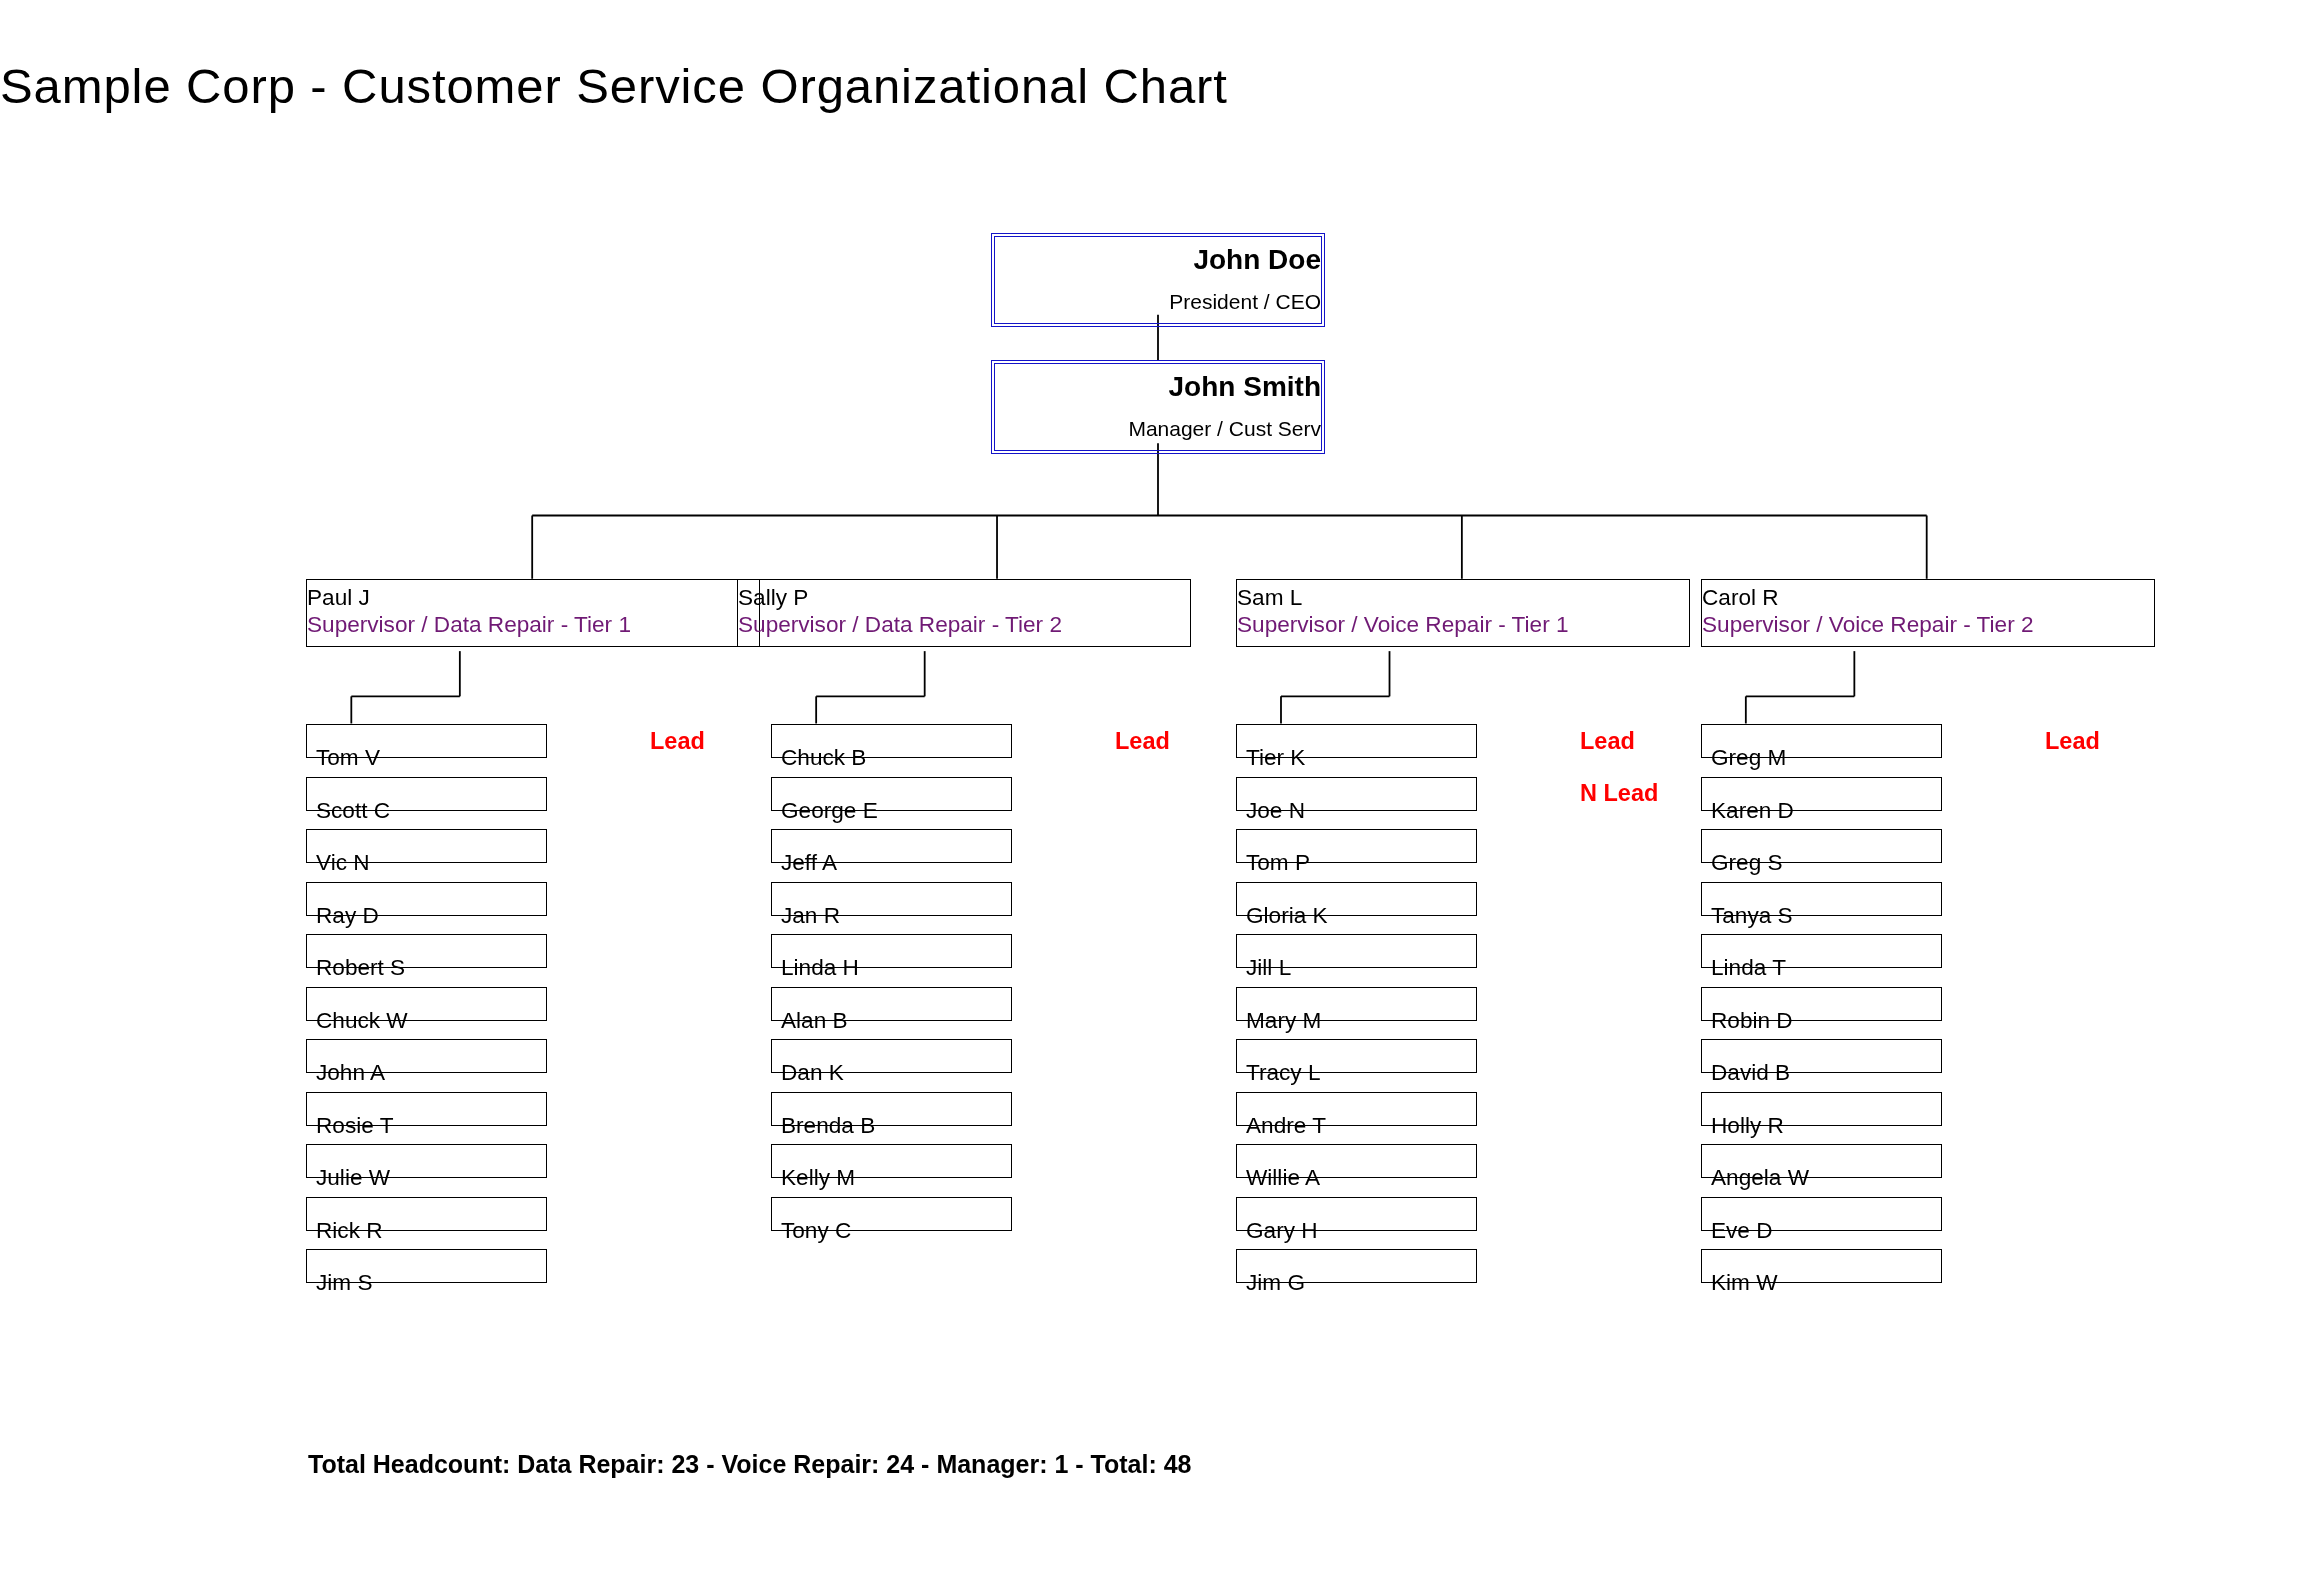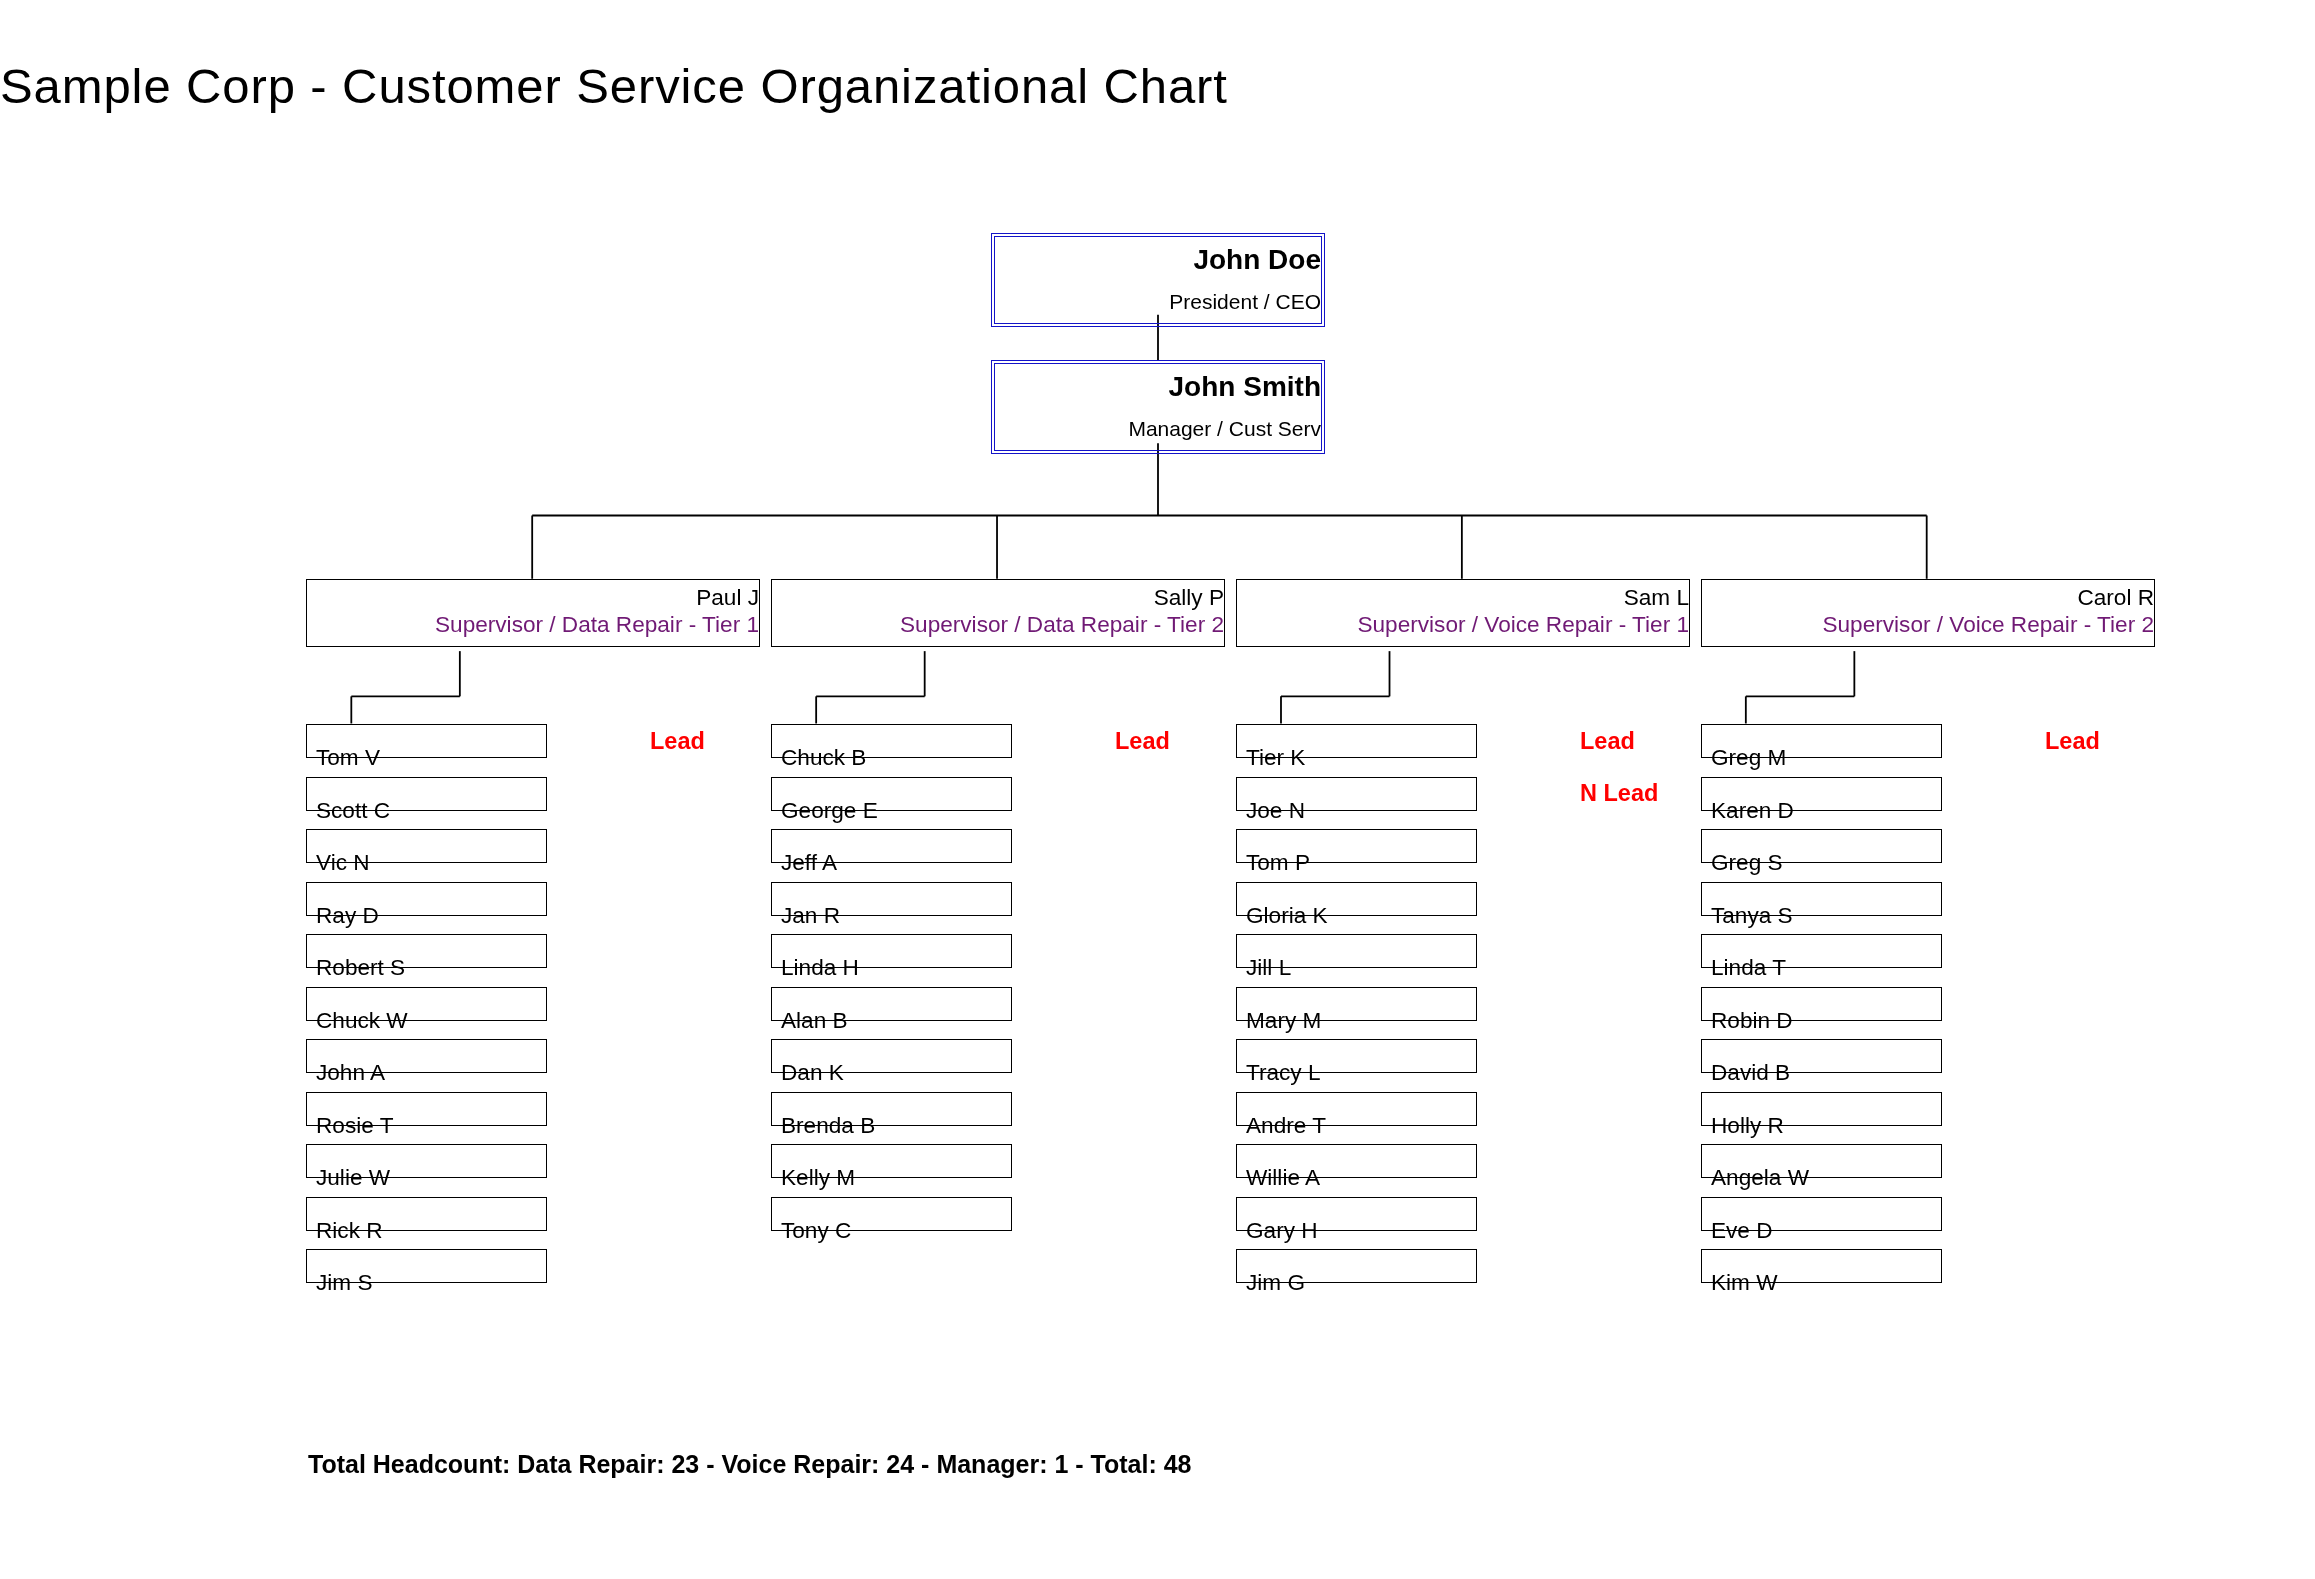--- a/index.html
+++ b/index.html
@@ -3,21 +3,21 @@
 <meta charset="utf-8">
 <style>
   html,body{margin:0;padding:0;background:#fff;font-family:Arial,Helvetica,sans-serif;color:#000}
   .page{width:2316px;height:1579px;position:relative}
   .title{position:absolute;top:58px;left:0;right:0;text-align:left;font-size:49px;font-weight:400;letter-spacing:0.9px}
   
   .top-box{position:absolute;left:50%;transform:translateX(-50%);border:4.5px double #1414c8;width:326px;text-align:right;padding:7.2px 0 9px}
   .top-box .name{font-weight:bold;font-size:28px}
   .top-box .role{font-size:21px;margin-top:14px}
   
-  .sup-box{position:absolute;border:1.8px solid #000;width:452px;text-align:right;padding:5.4px 0 7.2px}
+  .sup-box{position:absolute;border:1.8px solid #000;width:452px;text-align:left;padding:5.4px 0 7.2px}
   .sup-box .sname{font-size:22.6px}
   .sup-box .srole{color:#701a75;font-size:22.6px;margin-top:1px}
   
   .col{position:absolute;width:488px}
   .member-row{position:relative;margin-bottom:14.5px;height:38px}
   .member-box{border:1.8px solid #000;width:241px;height:34px;line-height:34px;padding:16px 9px;font-size:22.6px;text-align:left;box-sizing:border-box}
   .member-tag{position:absolute;left:344px;top:3.6px;color:#ff0000;font-size:23.5px;font-weight:bold}
   
   .footer{position:absolute;left:308px;bottom:100px;font-size:25px;font-weight:bold}
   
@@ -68,21 +68,21 @@
 
   <div class="top-box" style="top:360px">
     <div class="name">John Smith</div>
     <div class="role">Manager / Cust Serv</div>
   </div>
 
   <div class="sup-box" style="top:579px;left:306px">
     <div class="sname">Paul J</div>
     <div class="srole">Supervisor / Data Repair - Tier 1</div>
   </div>
-  <div class="sup-box" style="top:579px;left:771px">
+  <div class="sup-box" style="top:579px;left:737px">
     <div class="sname">Sally P</div>
     <div class="srole">Supervisor / Data Repair - Tier 2</div>
   </div>
   <div class="sup-box" style="top:579px;left:1236px">
     <div class="sname">Sam L</div>
     <div class="srole">Supervisor / Voice Repair - Tier 1</div>
   </div>
   <div class="sup-box" style="top:579px;left:1701px">
     <div class="sname">Carol R</div>
     <div class="srole">Supervisor / Voice Repair - Tier 2</div>

